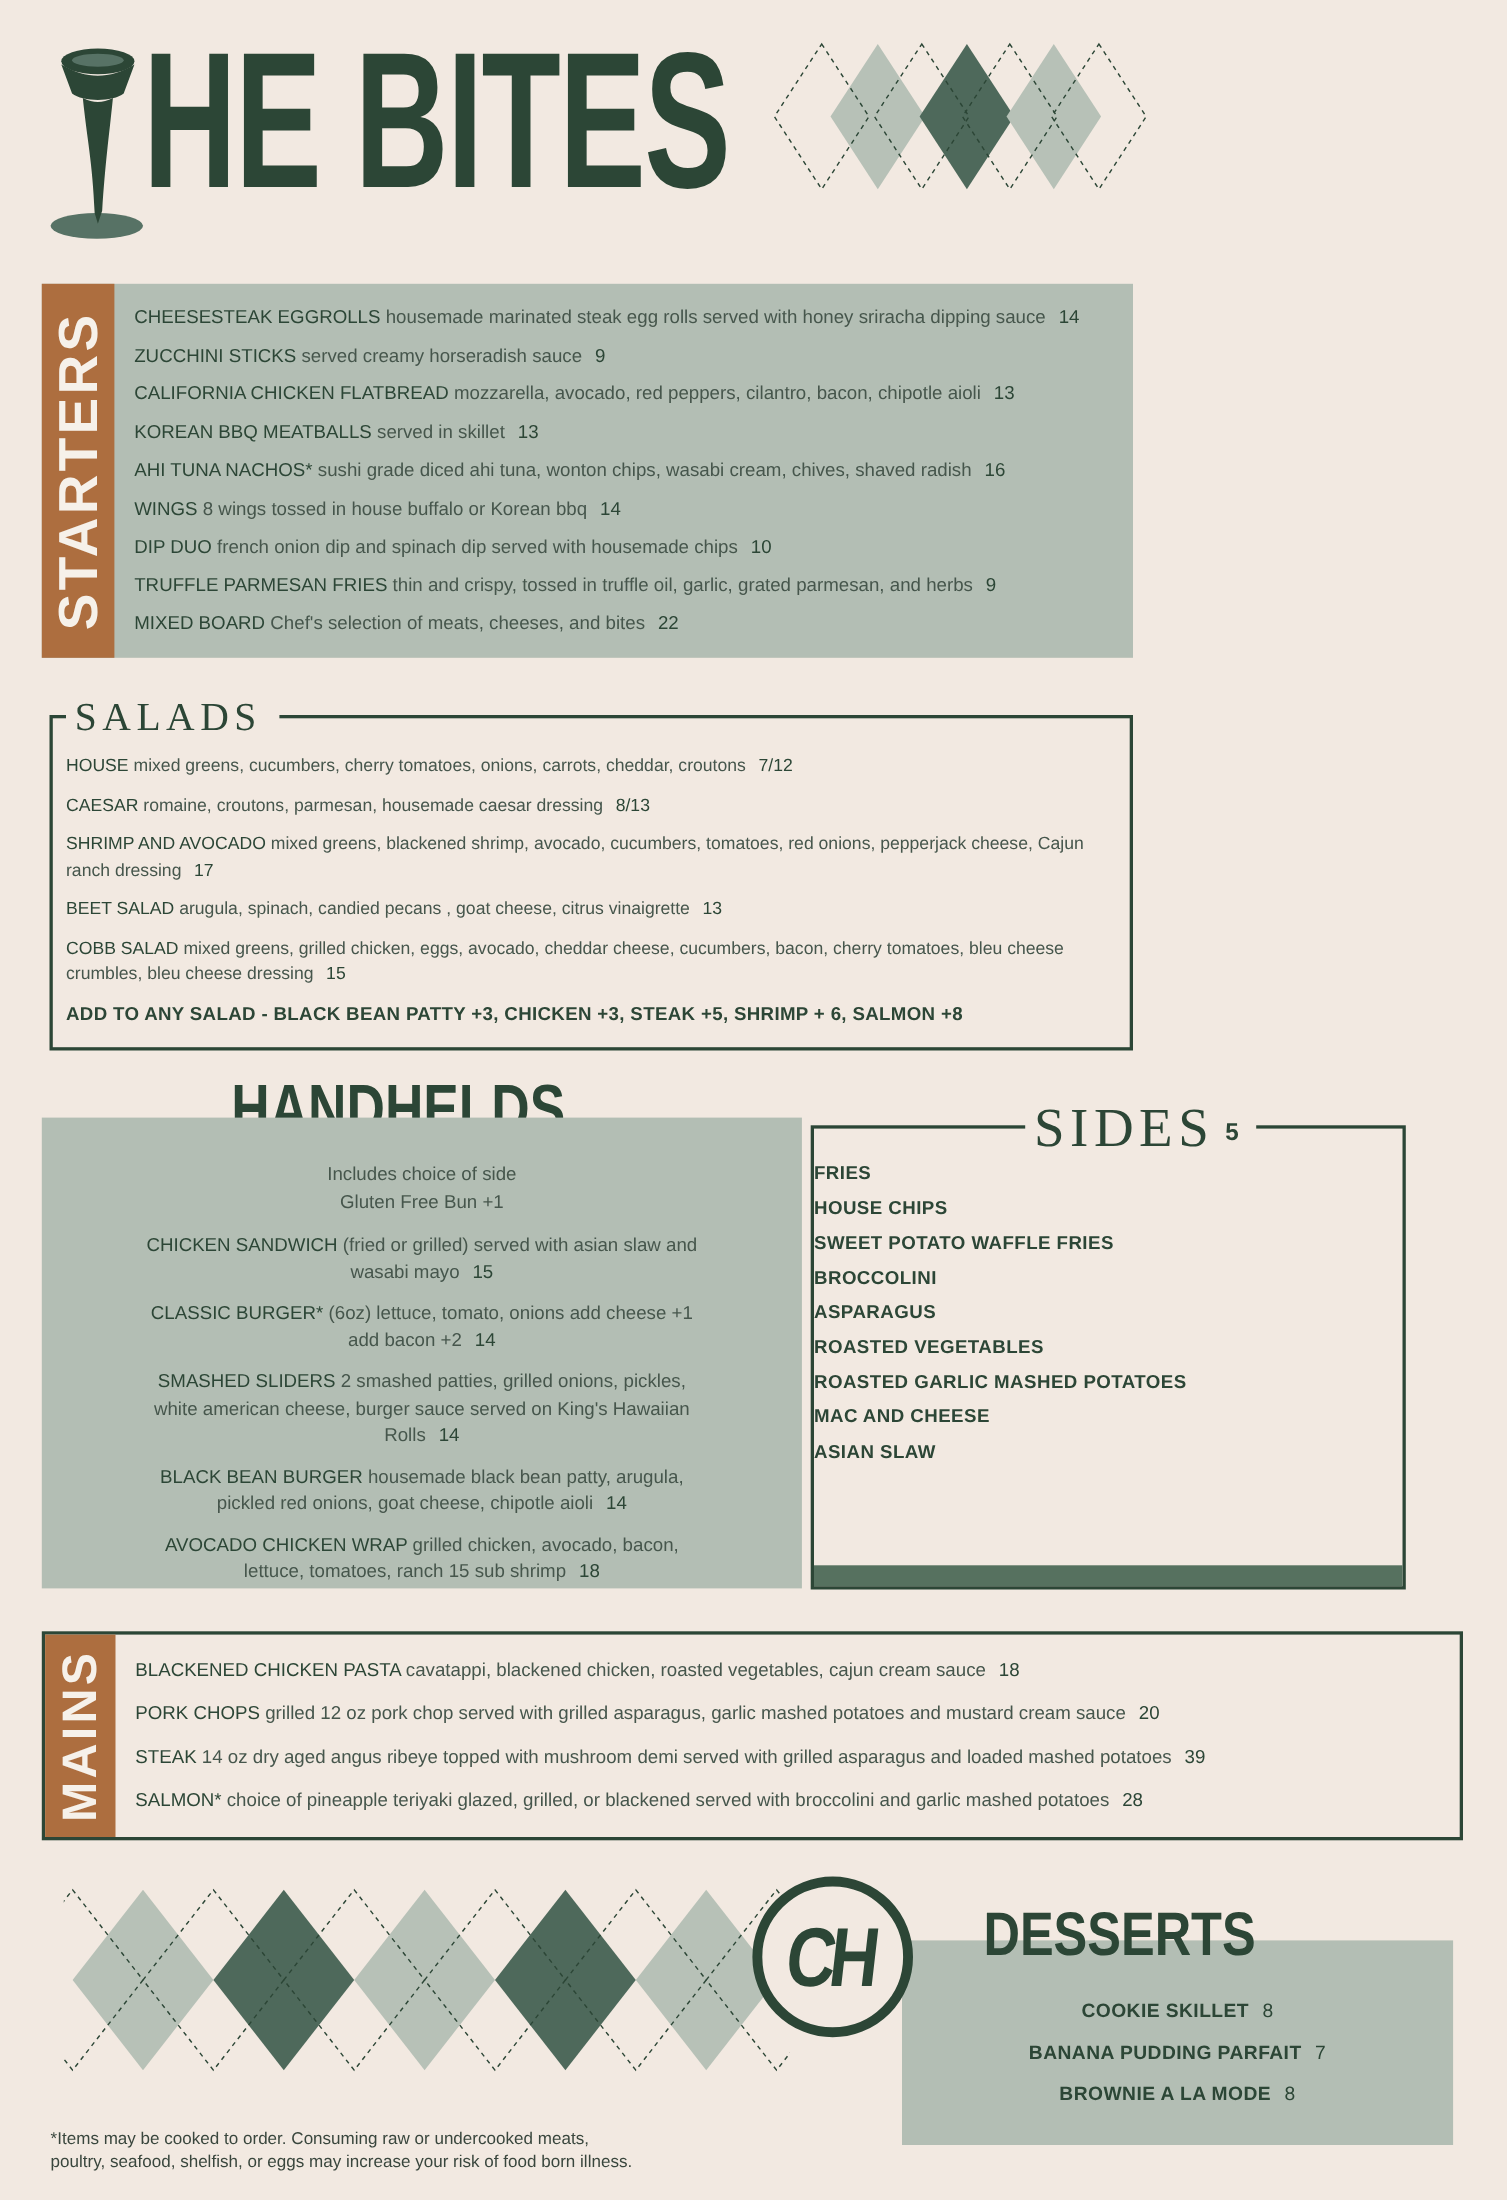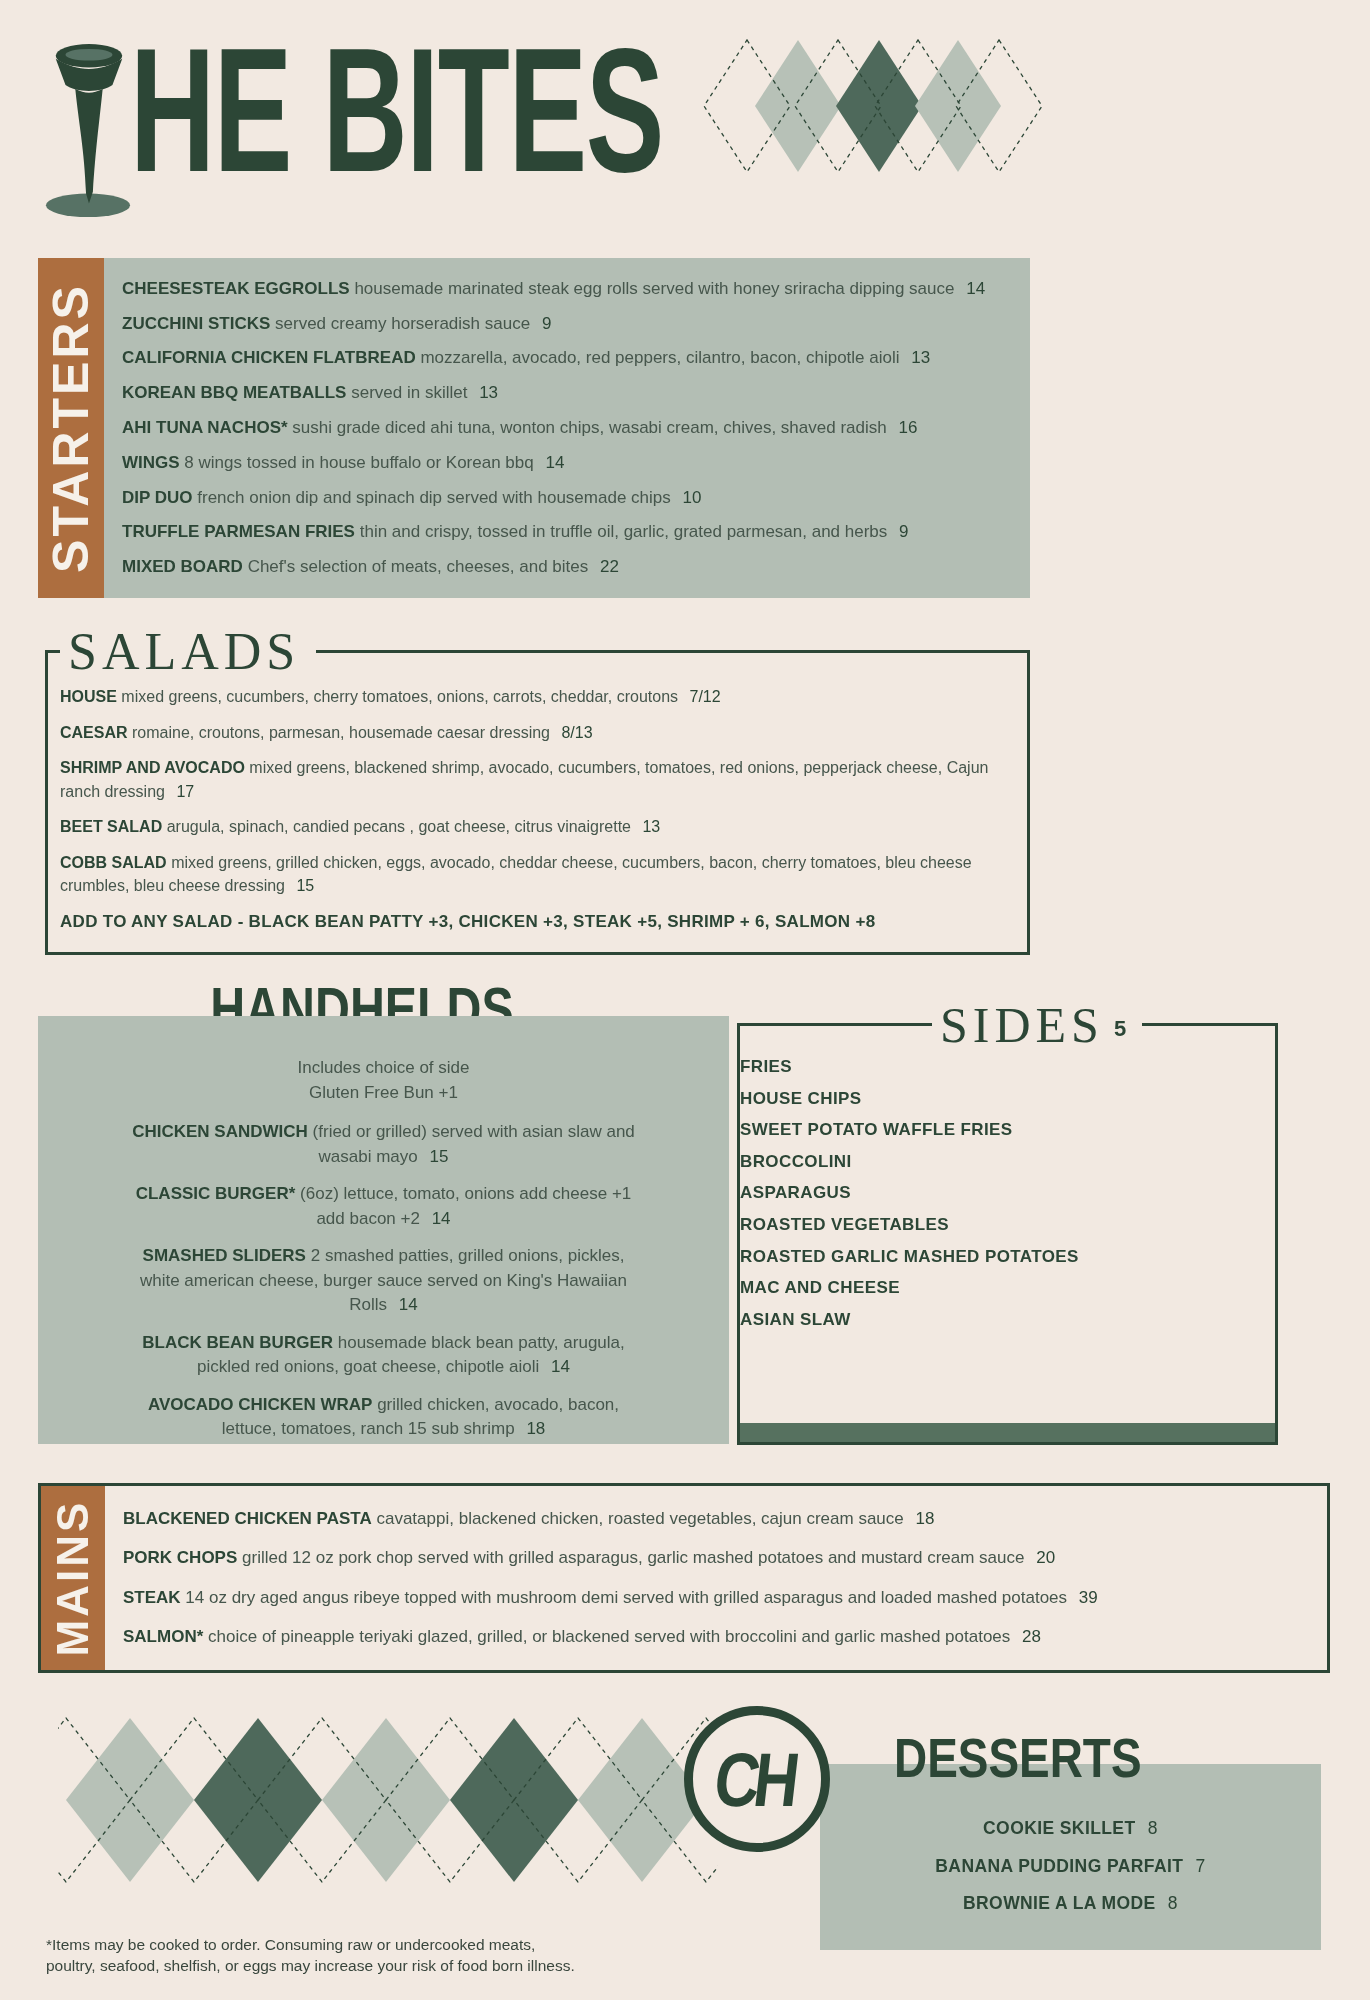--- a/index.html
+++ b/index.html
@@ -19,38 +19,38 @@
 
   
   .tee{position:absolute;left:44px;top:38px;width:88px;height:188px}
   .big-title{position:absolute;left:130px;top:22px;font-size:176px;line-height:1;
     font-weight:bold;color:var(--dark-green);transform:scaleX(.67);transform-origin:left center;
     letter-spacing:-2px;white-space:nowrap}
   .argyle-top{position:absolute;left:703px;top:33px;width:340px;height:146px}
   .argyle-bottom{position:absolute;left:58px;top:1716px;width:660px;height:168px}
 
   
-  .nm{font-weight:bold;color:var(--dark-green)}
+  .nm{font-weight:normal;color:var(--dark-green)}
   .ds{color:var(--desc-text)}
   .pr{font-weight:normal;color:var(--dark-green);margin-left:7px}
 
   
   .starters{position:absolute;left:38px;top:258px;width:992px;height:340px;background:var(--sage-panel)}
   .side-tab{position:absolute;left:0;top:0;bottom:0;width:66px;background:var(--orange-tab)}
   .side-tab span{position:absolute;left:50%;top:50%;transform:translate(-50%,-50%) rotate(-90deg);
     white-space:nowrap;color:#f6f1ea;font-weight:bold;font-size:50px;letter-spacing:3px}
   .starters-list{position:absolute;left:84px;right:10px;top:6px;bottom:6px;
     display:flex;flex-direction:column;justify-content:space-evenly;font-size:17px}
   .starters-list .row{white-space:nowrap;overflow:hidden}
 
   
   .salads{position:absolute;left:45px;top:650px;width:985px;height:305px;border:3px solid var(--dark-green)}
   .thin-title{position:absolute;top:-31px;left:12px;background:var(--background);
     padding:0 16px 0 8px;font-family:"Liberation Serif",serif;font-weight:normal;
-    font-size:52px;line-height:60px;color:var(--dark-green);letter-spacing:5px}
+    font-size:36px;line-height:60px;color:var(--dark-green);letter-spacing:5px}
   .salads-list{padding:32px 14px 0 12px;font-size:16px;line-height:23.5px}
   .salads-list .row{margin-bottom:12px}
   .addon{font-weight:bold;color:var(--dark-green);font-size:17px;padding:2px 14px 0 12px;letter-spacing:.3px}
 
   
   .hh-title{position:absolute;left:38px;top:978px;width:648px;text-align:center;
     font-size:62px;line-height:1;font-weight:bold;color:var(--dark-green);
     transform:scaleX(.78);transform-origin:center;letter-spacing:0}
   .handhelds{position:absolute;left:38px;top:1016px;width:691px;height:428px;background:var(--sage-panel)}
   .hh-inner{width:505px;margin:0 auto;text-align:center;padding-top:40px;font-size:17px;line-height:24.5px}

